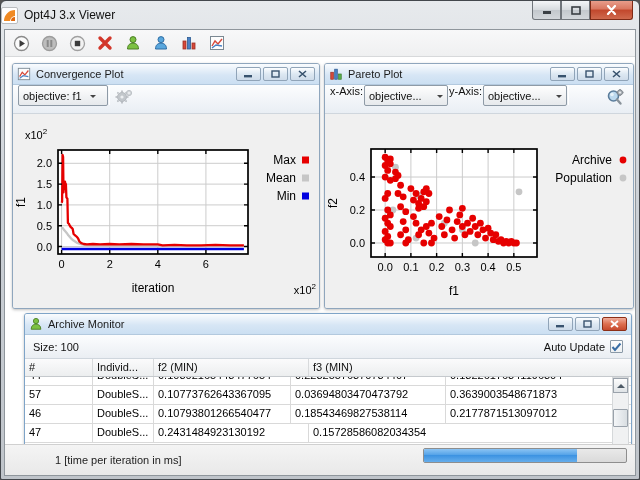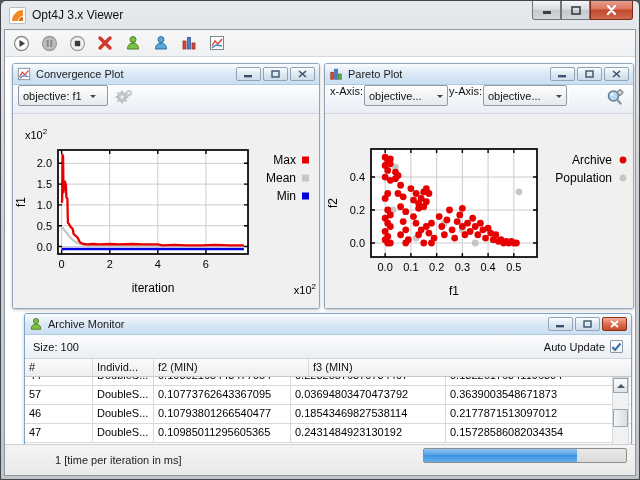--- a/index.html
+++ b/index.html
@@ -2,21 +2,21 @@
 <html><head>
 <meta charset="utf-8">
 <style>
   * { margin:0; padding:0; box-sizing:border-box; }
   body { font-family:"Liberation Sans", sans-serif; background:#555; }
   .window { position:relative; width:640px; height:480px;
     background:linear-gradient(#e7eaed 0%, #cdd2d8 40%, #bfc4ca 100%);
     border:1px solid #43474c; border-radius:6px 6px 2px 2px; overflow:hidden; }
 
   
-  .titlebar { position:absolute; top:0; left:0; right:0; height:28px; display:flex; align-items:center; padding-left:8px; }
+  .titlebar { position:absolute; top:0; left:0; right:0; height:28px; display:flex; align-items:center; }
   .app-icon { width:17px; height:17px; background:#fff; border:1px solid #b9bcbf; border-radius:2px; position:relative; overflow:hidden; }
   .app-icon svg { display:block; }
   .main-title { margin-left:6px; font-size:12px; color:#111; }
   .win-controls { position:absolute; top:0; right:6px; display:flex; }
   .win-btn { width:29px; height:19px; border:1px solid #70757b; border-top:none;
     background:linear-gradient(#f4f6f8, #d6dade 50%, #c3c8cd 51%, #d3d7db); display:flex; align-items:center; justify-content:center; }
   .win-btn.first { border-radius:0 0 0 3px; }
   .win-btn.close { width:43px; border-radius:0 0 3px 0;
     background:linear-gradient(#e89d8b, #d9765f 45%, #c2472c 50%, #cf6a4e); border-color:#7e2a16; }
 
@@ -529,21 +529,20 @@
               <div class="trow">
                 <div class="cell c0">46</div>
                 <div class="cell c1">DoubleS...</div>
                 <div class="cell c2">0.10793801266540477</div>
                 <div class="cell c3">0.18543469827538114</div>
                 <div class="cell c4">0.2177871513097012</div>
               </div>
               <div class="trow">
                 <div class="cell c0">47</div>
                 <div class="cell c1">DoubleS...</div>
-                <div class="cell c2">0.10985011295605365</div>
                 <div class="cell c3">0.2431484923130192</div>
                 <div class="cell c4">0.15728586082034354</div>
               </div>
             </div>
           <div class="vscroll">
             <div class="sc-arrow up"></div>
             <div class="sc-thumb"></div>
             <div class="sc-arrow down"></div>
           </div>
         </div>

